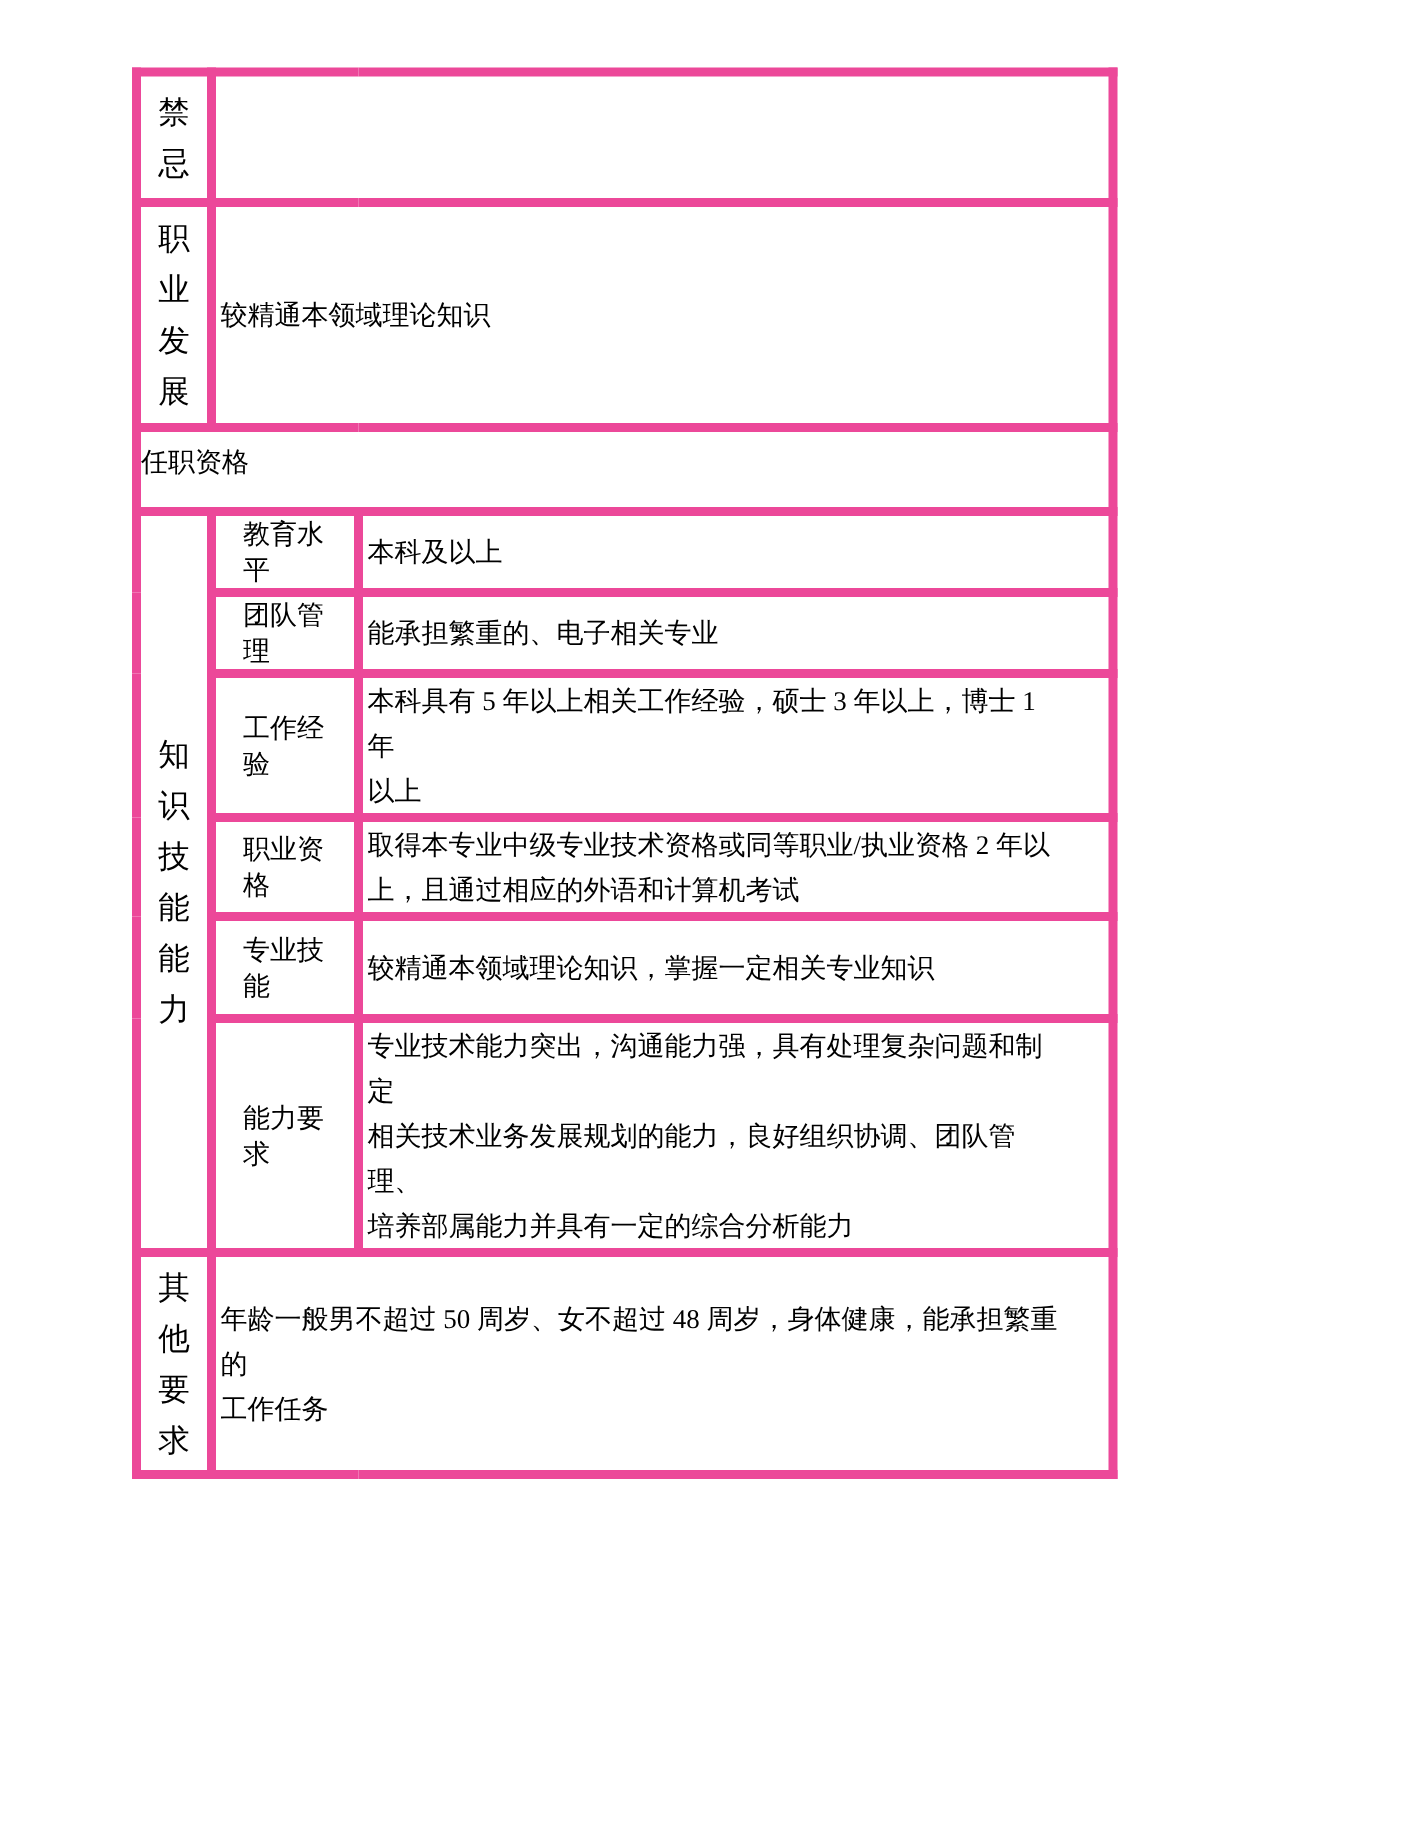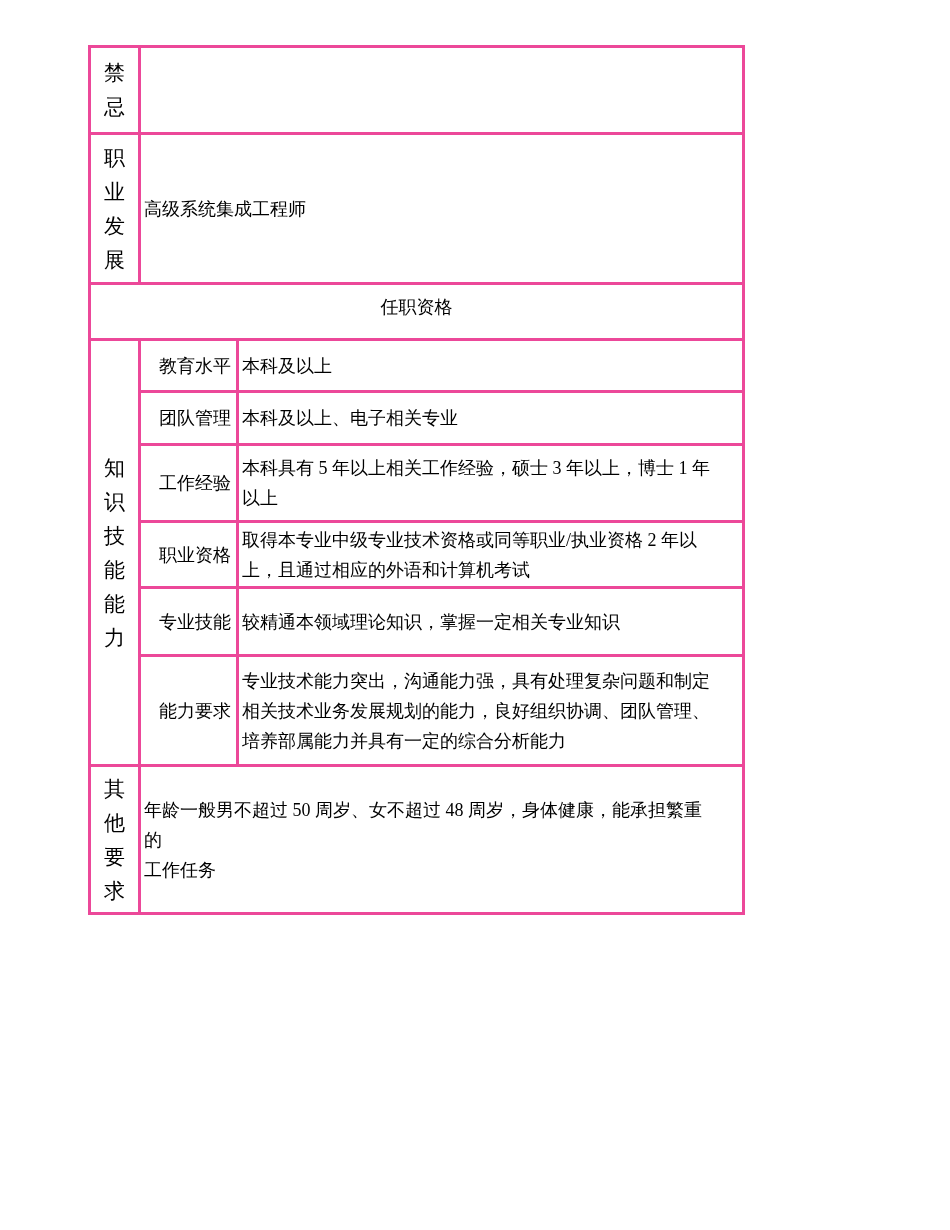--- a/index.html
+++ b/index.html
@@ -11,21 +11,21 @@
   }
   .sheet { position: relative; width: 950px; height: 1230px; background: #ffffff; overflow: hidden; }
 
   table.doc {
     position: absolute; left: 88px; top: 45px;
     width: 657px;
     border-collapse: collapse;
     table-layout: fixed;
   }
   table.doc td {
-    border: 3px solid #ec4899;
+    border: 6px solid #ec4899;
     vertical-align: middle;
     font-size: 18px;
     font-family: Liberation Serif, serif;
   }
 
   
   tr.r-taboo   { height: 87px; }
   tr.r-career  { height: 150px; }
   tr.r-qual    { height: 56px; }
   tr.r-edu     { height: 52px; }
@@ -54,21 +54,20 @@
   td.content {
     padding-left: 3px;
     padding-right: 28px;
     line-height: 30px;
     white-space: pre-line;
     vertical-align: middle;
   }
 
   
   td.hdr {
-    text-align: center;
     vertical-align: middle;
     font-size: 20px;
     padding-bottom: 10px;
   }
 </style>
 </head>
 <body>
 
 <div class="sheet">
   <table class="doc">
@@ -83,38 +82,38 @@
       <td class="lbl">
         <div class="vlabel">禁忌</div>
       </td>
       <td class="content" colspan="2"></td>
     </tr>
 
     <tr class="r-career">
       <td class="lbl">
         <div class="vlabel">职业发展</div>
       </td>
-      <td class="content" colspan="2">高级系统集成工程师</td>
+      <td class="content" colspan="2">较精通本领域理论知识</td>
     </tr>
 
     <tr class="r-qual">
       <td class="hdr" colspan="3">任职资格</td>
     </tr>
 
     <tr class="r-edu">
       <td class="lbl" rowspan="6">
         <div class="vlabel">知识技能能力</div>
       </td>
       <td class="sub">教育水平</td>
       <td class="content">本科及以上</td>
     </tr>
 
     <tr class="r-major">
       <td class="sub">团队管理</td>
-      <td class="content">本科及以上、电子相关专业</td>
+      <td class="content">能承担繁重的、电子相关专业</td>
     </tr>
 
     <tr class="r-exp">
       <td class="sub">工作经验</td>
       <td class="content">本科具有 5 年以上相关工作经验，硕士 3 年以上，博士 1 年
 以上</td>
     </tr>
 
     <tr class="r-cert">
       <td class="sub">职业资格</td>

